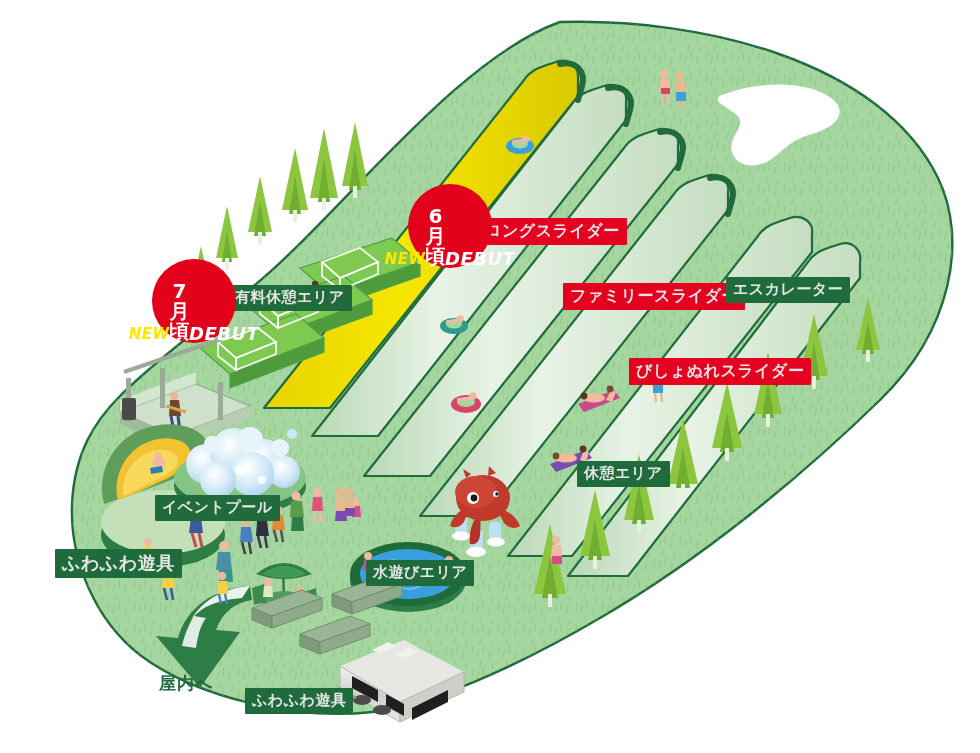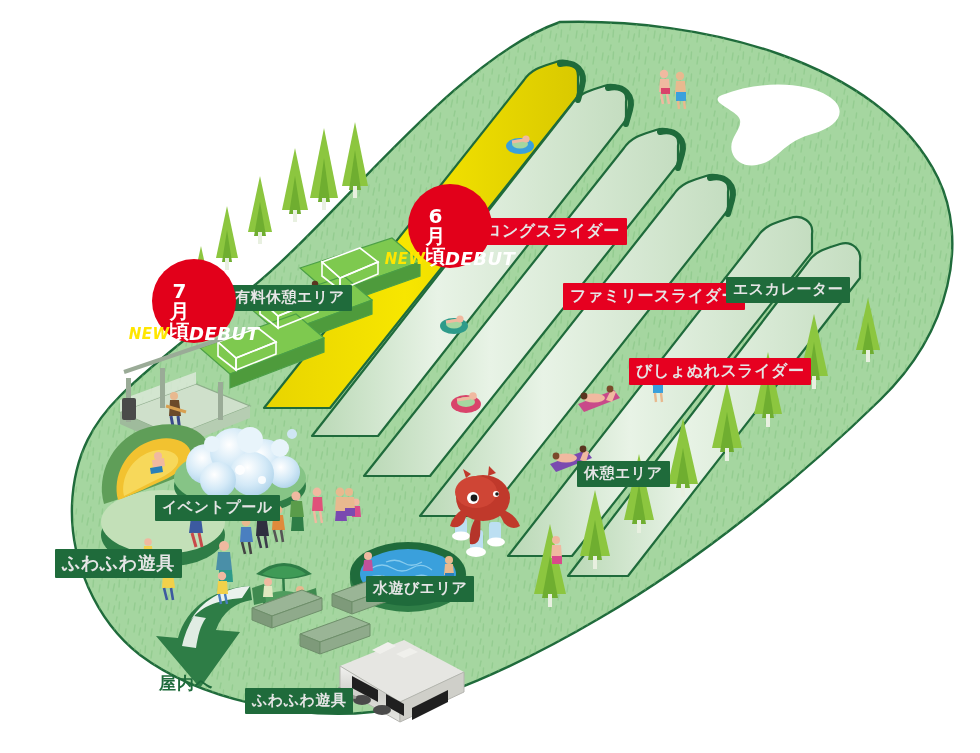--- a/index.html
+++ b/index.html
@@ -482,21 +482,21 @@
 <div class="label red" style="left:563px;top:243px;font-size:16px;">ファミリースライダー</div>
 
 <div class="label green" style="left:726px;top:237px;font-size:15px;">エスカレーター</div>
 
 <div class="label red" style="left:629px;top:318px;font-size:16px;">びしょぬれスライダー</div>
 
 <div class="label green" style="left:228px;top:245px;font-size:15px;">有料休憩エリア</div>
 
 <div class="label green" style="left:577px;top:421px;font-size:15px;">休憩エリア</div>
 
-<div class="label green" style="left:366px;top:536px;font-size:15px;">水遊びエリア</div>
+<div class="label green" style="left:366px;top:520px;font-size:15px;">水遊びエリア</div>
 
 <div class="label green" style="left:155px;top:455px;font-size:15px;">イベントプール</div>
 
 <div class="label green" style="left:55px;top:509px;font-size:18px;">ふわふわ遊具</div>
 
 <div class="label green" style="left:245px;top:648px;font-size:15px;">ふわふわ遊具</div>
 
 <div class="badge" style="left:152px;top:259px;">
   <span class="b-new">NEW</span>
   <span class="b-month">7月頃</span>

